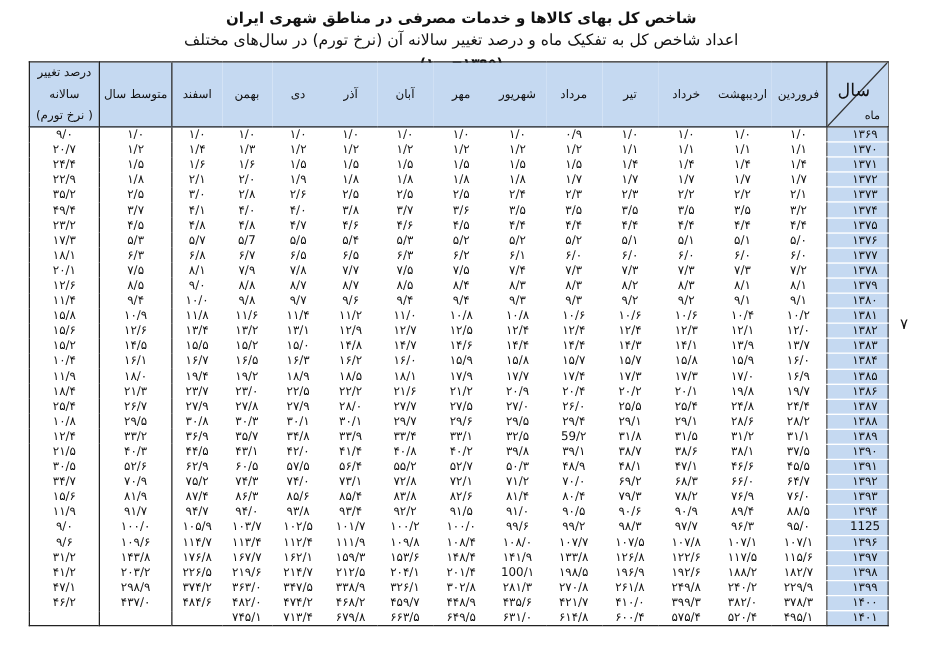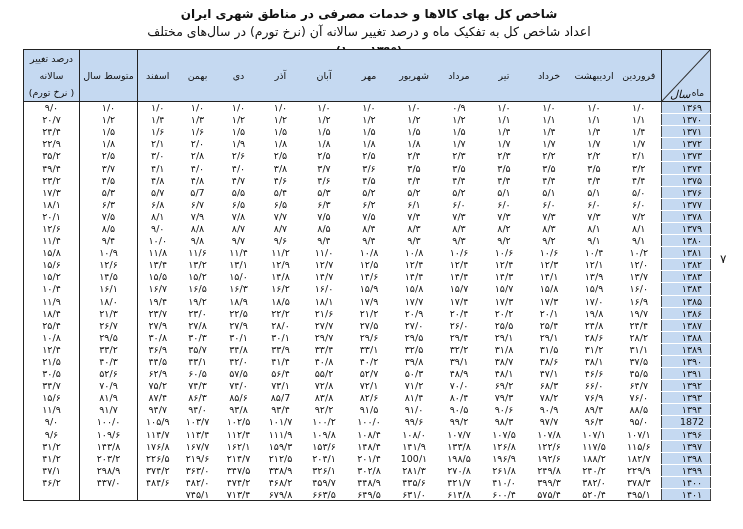--- a/index.html
+++ b/index.html
@@ -13,21 +13,21 @@
   th.year-h { border-left:1.5px solid #222; border-right:1.5px solid #444; position:relative; }
   th.avg-h, th.chg-h { border-left:1.5px solid #222;margin-top:20px; }
   th.chg-h { border-left:1.5px solid #222; line-height:17px; }
   td { font-size:9.5px; text-align:center; height:11.1px; line-height:11px; padding:0; white-space:nowrap; }
   td.year { background:#c5d9f1; border-left:1.5px solid #444; border-right:1.5px solid #444; border-bottom:1px solid #fff;padding-left:12px; }
   td.avg { border-right:1.5px solid #222; border-left:1.5px solid #222; }
   td.chg { border-left:1.5px solid #222; }
   tr.last td { border-bottom:1.5px solid #222; }
   .diag { position:absolute; left:0; top:0; width:100%; height:100%; }
   .mah { position:absolute; right:6px; top:14px; font-size:9px;margin-top:24px; }
-  .sal { position:absolute; left:8px; bottom:0; font-size:11px;font-style:italic; }
+  .sal { position:absolute; left:8px; bottom:20px; font-size:14px; }
   .pagenum { position:absolute; left:720px; top:252px; font-size:12px; }
 </style>
 </head>
 <body>
 
 <div class="titles">
   <div class="t1">شاخص کل بهای کالاها و خدمات مصرفی در مناطق شهری ایران</div>
   <div class="t2">اعداد شاخص کل به تفکیک ماه و درصد تغییر سالانه آن (نرخ تورم) در سال‌های مختلف</div>
   <div class="t3">(۱۳۹۵=۱۰۰)</div>
 </div>
@@ -419,21 +419,21 @@
         <td>۳۰/۸</td>
         <td class="avg">۲۹/۵</td>
         <td class="chg">۱۰/۸</td>
       </tr>
       <tr>
         <td class="year">۱۳۸۹</td>
         <td>۳۱/۱</td>
         <td>۳۱/۲</td>
         <td>۳۱/۵</td>
         <td>۳۱/۸</td>
-        <td>۳۲/۲</td>
+        <td>59/۲</td>
         <td>۳۲/۵</td>
         <td>۳۳/۱</td>
         <td>۳۳/۴</td>
         <td>۳۳/۹</td>
         <td>۳۴/۸</td>
         <td>۳۵/۷</td>
         <td>۳۶/۹</td>
         <td class="avg">۳۳/۲</td>
         <td class="chg">۱۲/۴</td>
       </tr>
@@ -491,21 +491,21 @@
       <tr>
         <td class="year">۱۳۹۳</td>
         <td>۷۶/۰</td>
         <td>۷۶/۹</td>
         <td>۷۸/۲</td>
         <td>۷۹/۳</td>
         <td>۸۰/۴</td>
         <td>۸۱/۴</td>
         <td>۸۲/۶</td>
         <td>۸۳/۸</td>
-        <td>۸۵/7</td>
+        <td>۸۵/۴</td>
         <td>۸۵/۶</td>
         <td>۸۶/۳</td>
         <td>۸۷/۴</td>
         <td class="avg">۸۱/۹</td>
         <td class="chg">۱۵/۶</td>
       </tr>
       <tr>
         <td class="year">۱۳۹۴</td>
         <td>۸۸/۵</td>
         <td>۸۹/۴</td>
@@ -516,21 +516,21 @@
         <td>۹۱/۵</td>
         <td>۹۲/۲</td>
         <td>۹۳/۴</td>
         <td>۹۳/۸</td>
         <td>۹۴/۰</td>
         <td>۹۴/۷</td>
         <td class="avg">۹۱/۷</td>
         <td class="chg">۱۱/۹</td>
       </tr>
       <tr>
-        <td class="year">1872</td>
+        <td class="year">1125</td>
         <td>۹۵/۰</td>
         <td>۹۶/۳</td>
         <td>۹۷/۷</td>
         <td>۹۸/۳</td>
         <td>۹۹/۲</td>
         <td>۹۹/۶</td>
         <td>۱۰۰/۰</td>
         <td>۱۰۰/۲</td>
         <td>۱۰۱/۷</td>
         <td>۱۰۲/۵</td>

